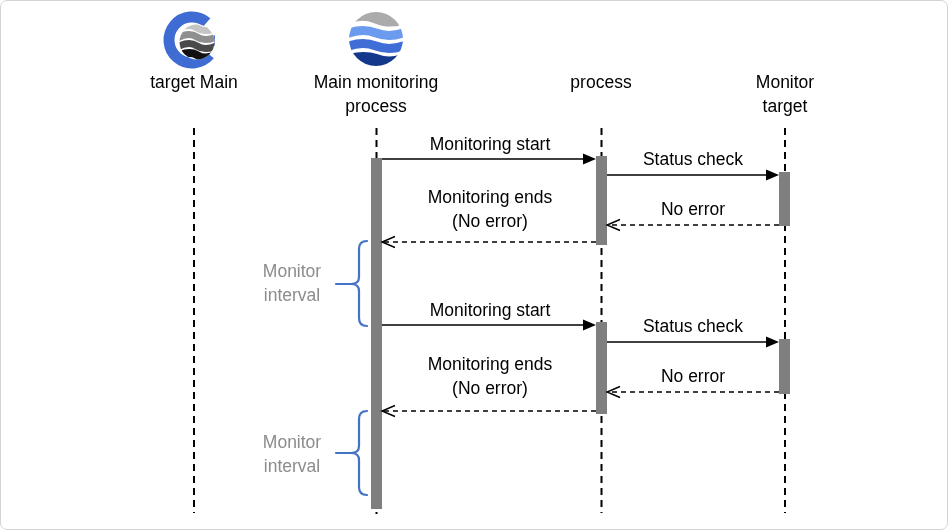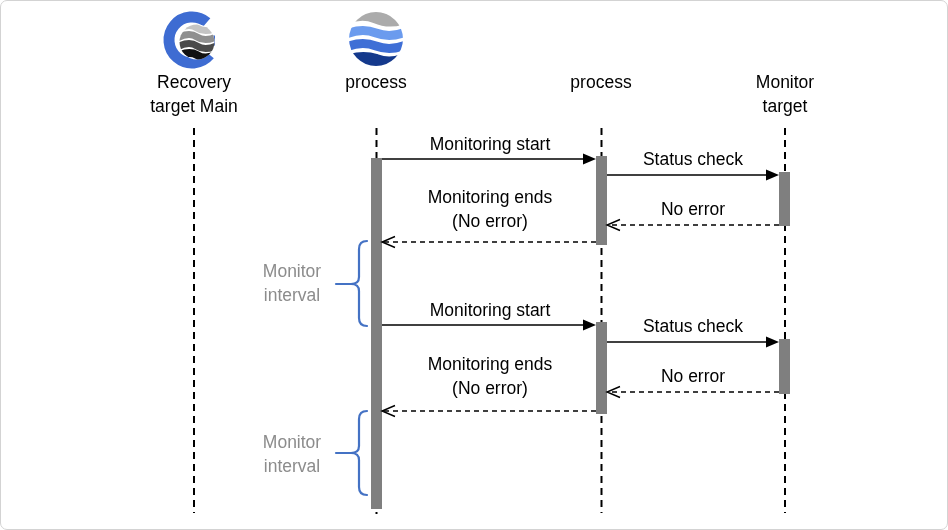--- a/index.html
+++ b/index.html
@@ -91,24 +91,24 @@
       <g clip-path="url(#clip-wave-sphere)">
         <path d="M -6 9 Q 12 -1 28 6 Q 44 13 62 4" fill="none" stroke="#ababab" stroke-width="13"></path>
         <path d="M -6 25 Q 12 16 28 22 Q 44 28 62 19" fill="none" stroke="#6b9bee" stroke-width="9"></path>
         <path d="M -6 38 Q 12 29 28 35 Q 44 41 62 32" fill="none" stroke="#3f6fd6" stroke-width="9"></path>
         <path d="M -6 53 Q 12 45 28 50 Q 44 56 62 47" fill="none" stroke="#14398c" stroke-width="14"></path>
       </g>
     </g>
   </svg>
 
   <div class="label" style="left:193px; top:69px">
-    <div>Recovery</div>
     <div>target Main</div>
   </div>
   <div class="label" style="left:375px; top:69px">
+    <div>Main monitoring</div>
     <div>process</div>
   </div>
   <div class="label" style="left:600px; top:69px">
     <div>process</div>
   </div>
   <div class="label" style="left:784px; top:69px">
     <div>Monitor</div>
     <div>target</div>
   </div>
 

